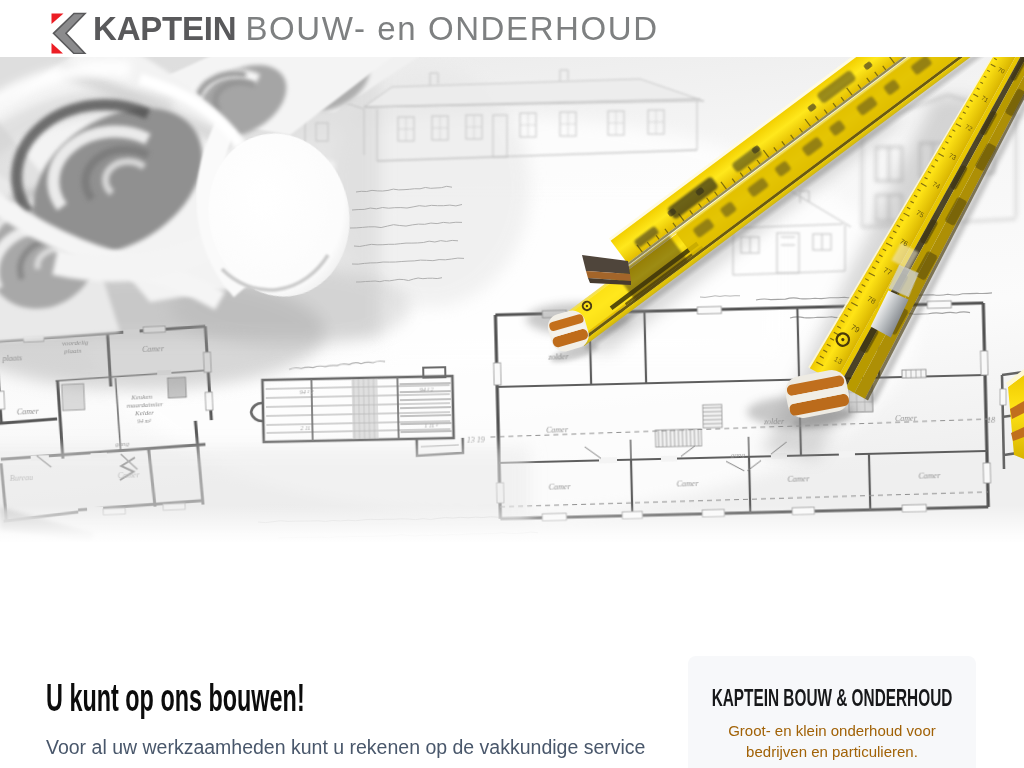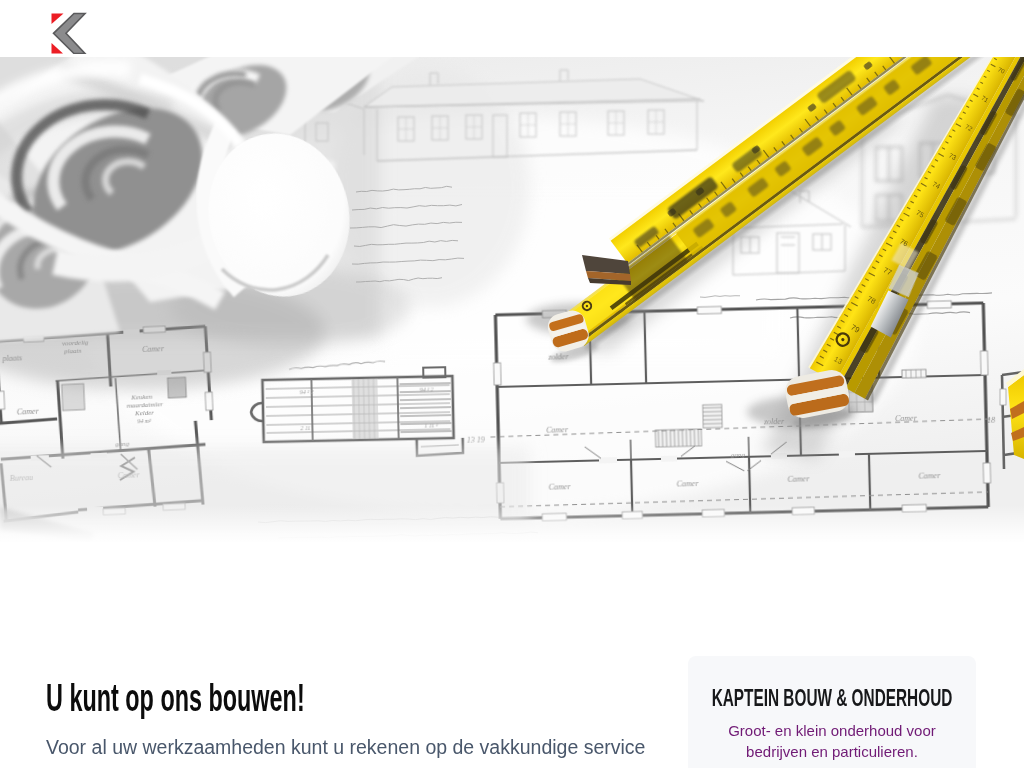--- a/index.html
+++ b/index.html
@@ -10,36 +10,37 @@
     color:#59595b;font-weight:bold;white-space:nowrap;letter-spacing:-0.2px;}
   .brand .light{font-weight:normal;color:#7e8081;letter-spacing:1.6px;}
   .hero{position:absolute;left:0;top:57px;width:1024px;height:485px;}
   .h1{position:absolute;left:46px;top:676px;font-weight:bold;font-size:39px;color:#0c0c0c;
     transform:scaleX(0.60);transform-origin:0 0;white-space:nowrap;letter-spacing:0px;}
   .para{position:absolute;left:46px;top:736px;font-size:19.5px;color:#49576b;white-space:nowrap;text-align:center;}
   .card{position:absolute;left:688px;top:656px;width:288px;height:130px;background:#f7f8fa;
     border-radius:8px;text-align:center;}
   .card .t{position:absolute;left:50%;top:28px;font-weight:bold;font-size:24px;color:#17181a;
     transform:translateX(-50%) scaleX(0.64);white-space:nowrap;}
-  .card .s{position:absolute;left:0;right:0;top:64px;font-size:15px;line-height:21.3px;color:#701a75;}
+  .card .s{position:absolute;left:0;right:0;top:64px;font-size:15px;line-height:21.3px;color:#a16207;}
 </style>
 </head>
 <body>
 
 <div class="header">
 
   <svg class="logo" width="42" height="42" viewBox="0 0 42 42">
 
     <polygon points="1.5,1.5 13.5,1.5 1.5,12" fill="#ec1d24"></polygon>
 
     <polygon points="1.5,31 1.5,41.5 13,41.5" fill="#ec1d24"></polygon>
 
     <polygon points="24,1.5 35,1.5 16,21.3 35,41.5 24,41.5 3.5,21.3" fill="#8b8b8d" stroke="#5a5a5c" stroke-width="1.6"></polygon>
   </svg>
 
+  <div class="brand">KAPTEIN <span class="light">BOUW- en ONDERHOUD</span></div>
 </div>
 
 <svg class="hero" viewBox="0 0 1024 485" width="1024" height="485">
 <defs>
 <linearGradient id="fadebot" x1="0" y1="0" x2="0" y2="1">
  <stop offset="0" stop-color="#ffffff" stop-opacity="0"></stop>
  <stop offset="0.75" stop-color="#ffffff" stop-opacity="0.85"></stop>
  <stop offset="1" stop-color="#ffffff" stop-opacity="1"></stop>
 </linearGradient>
 <linearGradient id="paperbg" x1="0" y1="0" x2="0.25" y2="1">

